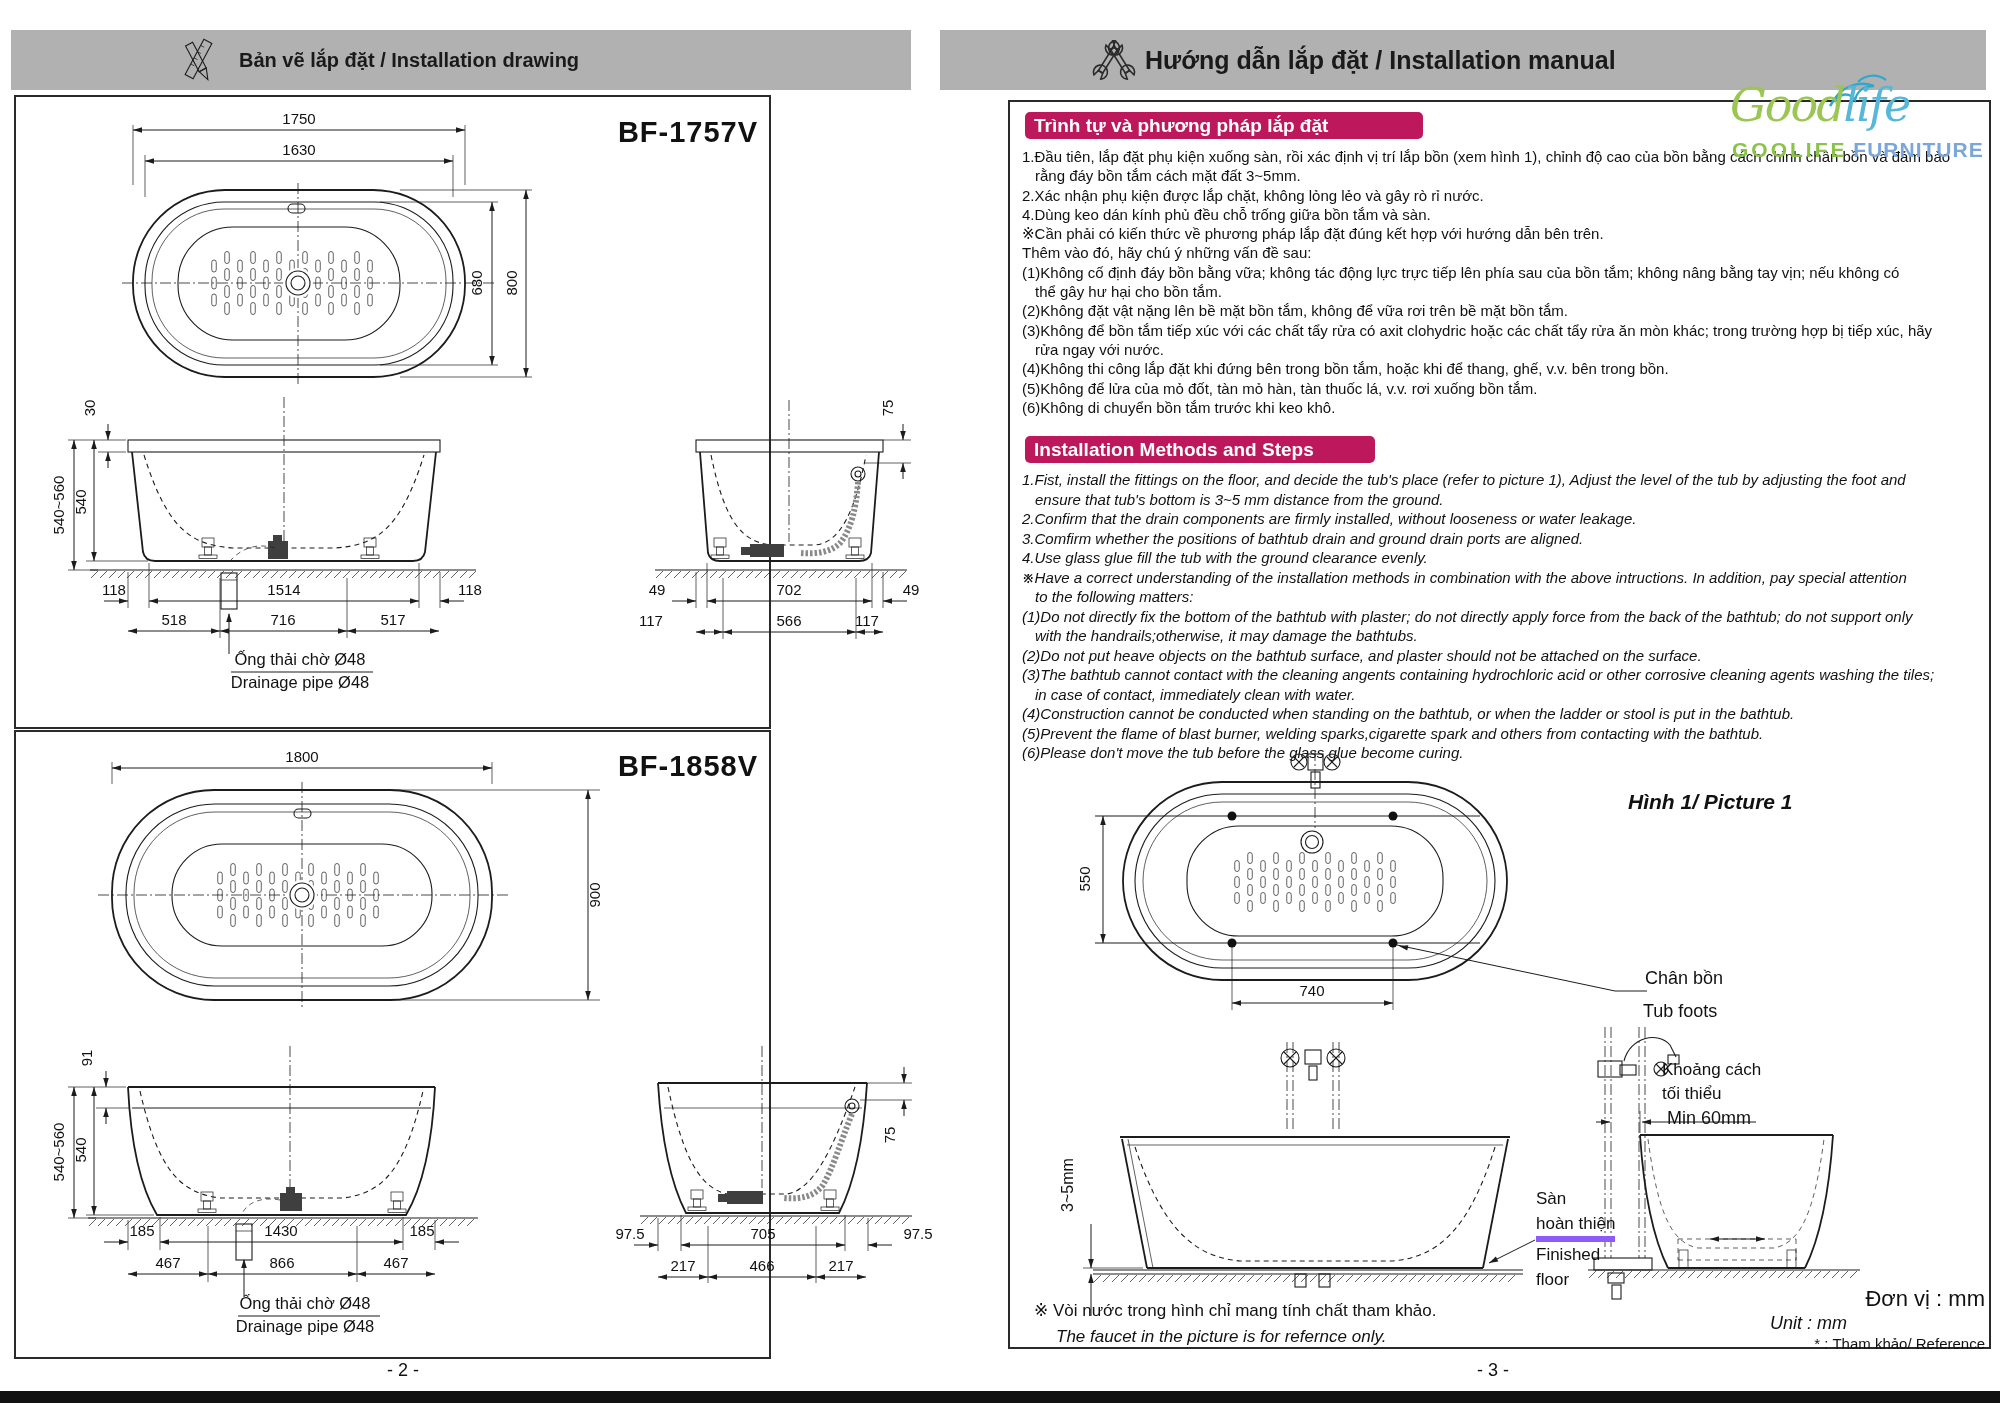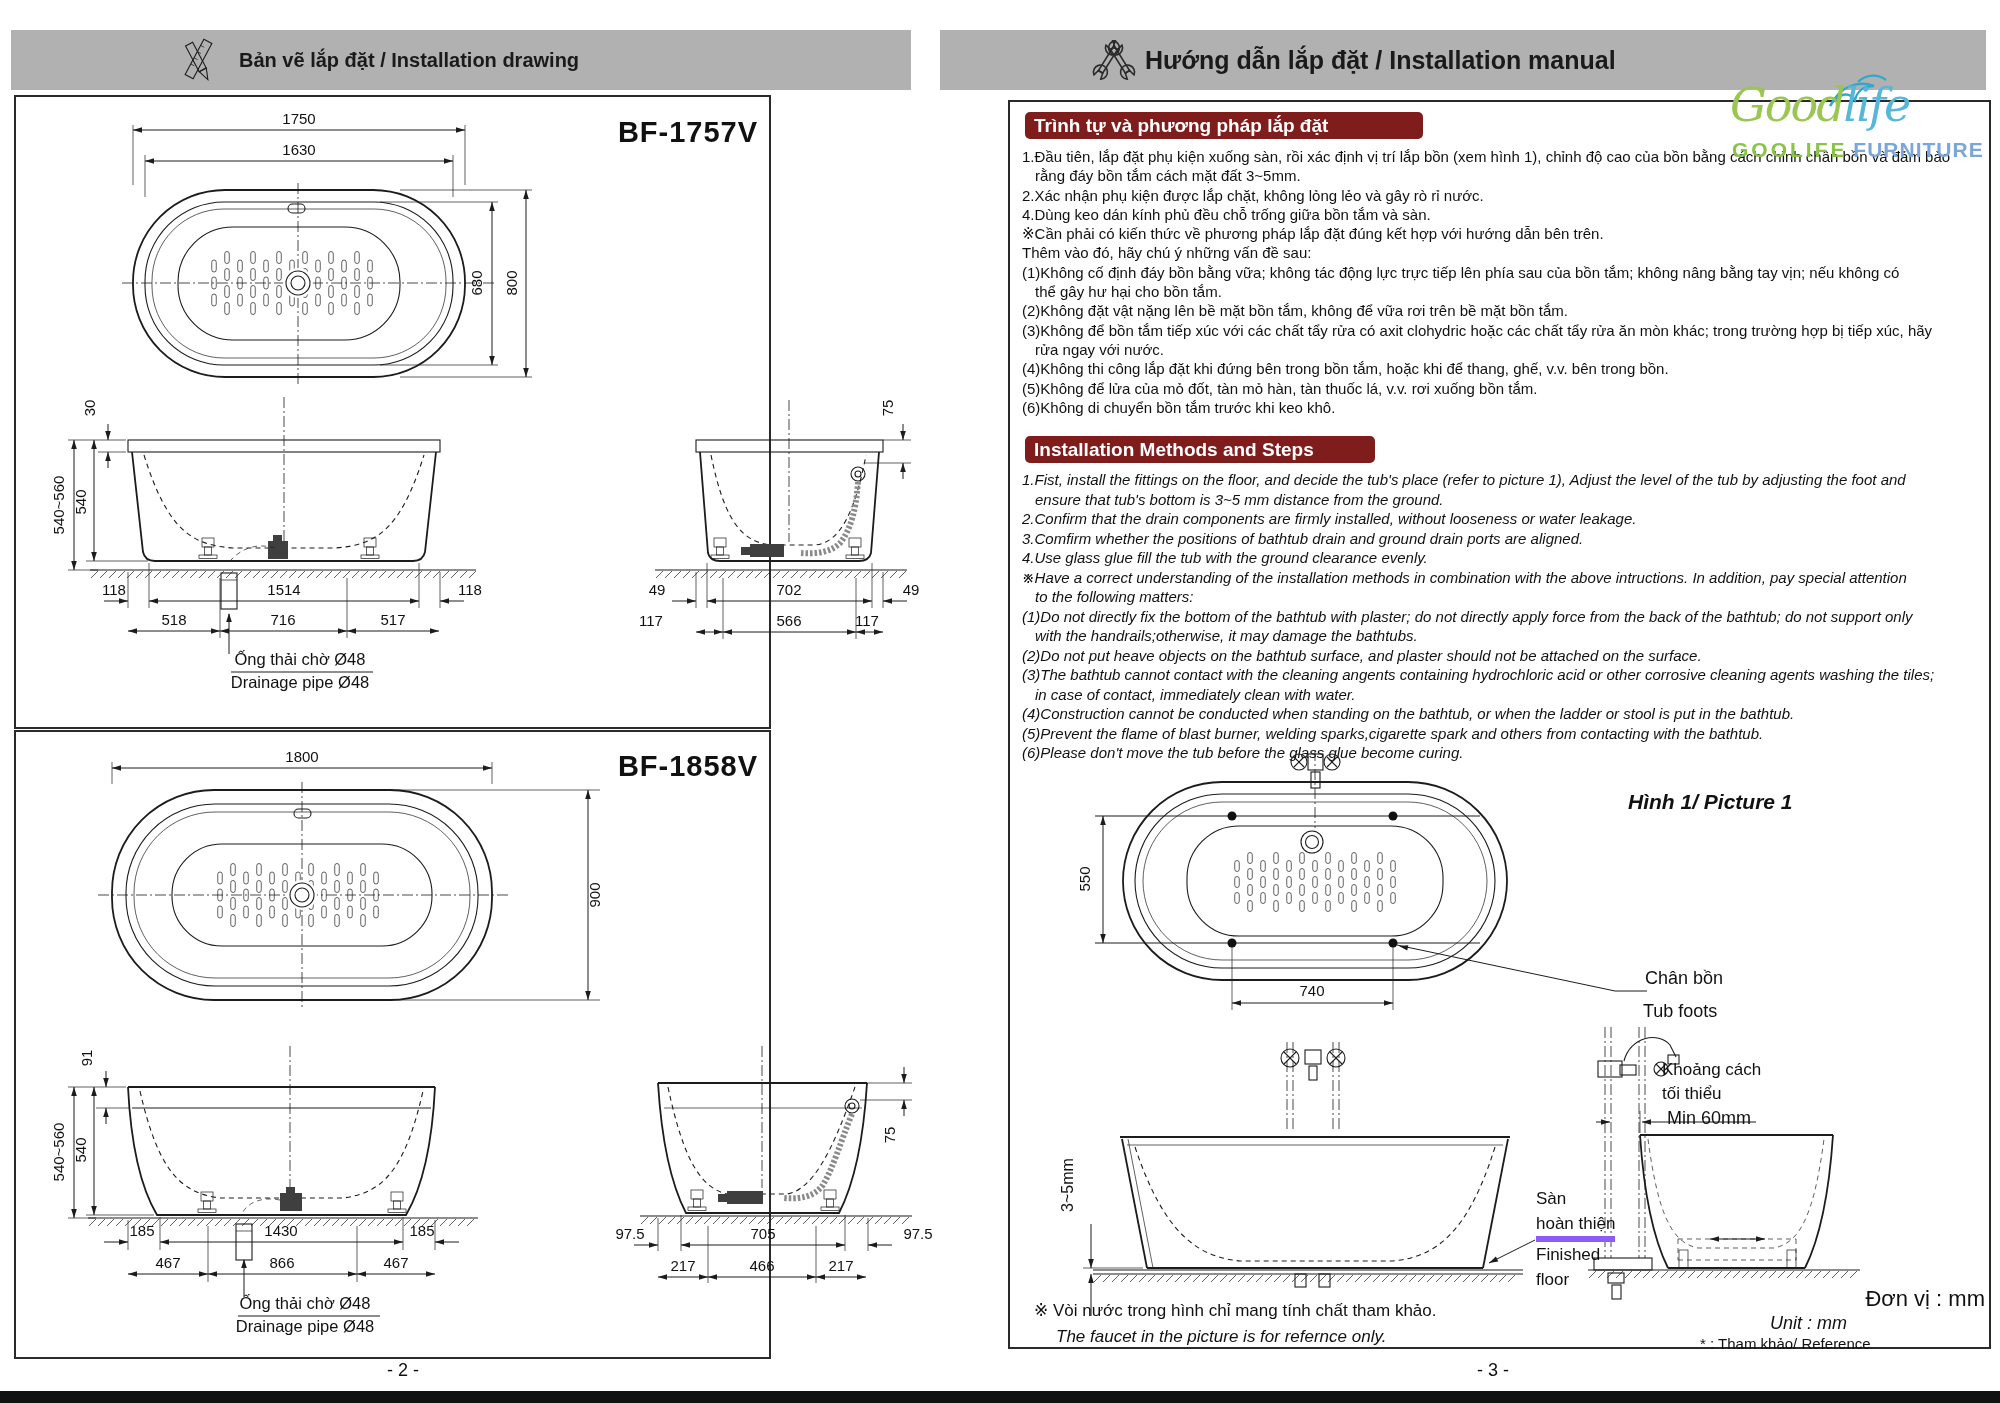--- a/index.html
+++ b/index.html
@@ -2,21 +2,21 @@
 <html><head>
 <meta charset="utf-8">
 <style>
   html,body{margin:0;padding:0}
   body{width:2000px;height:1403px;background:#fff;position:relative;
        font-family:"Liberation Sans","DejaVu Sans",sans-serif;color:#111;overflow:hidden}
   .hdr{position:absolute;top:30px;height:60px;background:#b1b1b1}
   .hdr .t{position:absolute;top:50%;transform:translateY(-50%);font-weight:bold;white-space:nowrap;color:#1a1a1a}
   .box{position:absolute;border:2px solid #2a2a2a;background:#fff}
   .model-title{position:absolute;font-weight:bold;font-size:29px;text-align:center;letter-spacing:1px}
-  .bar{position:absolute;background:#7f1d1d;color:#fff;font-weight:bold;font-size:19px;height:27px;line-height:27px;padding-left:9px;border-radius:5px;white-space:nowrap}
+  .bar{position:absolute;background:#be185d;color:#fff;font-weight:bold;font-size:19px;height:27px;line-height:27px;padding-left:9px;border-radius:5px;white-space:nowrap}
   .txt{position:absolute;left:1022px;width:966px;overflow:hidden}
   .txt .ln{font-size:15px;line-height:19.3px;white-space:nowrap}
   .txt.en .ln{font-style:italic;line-height:19.5px}
   .txt .ind{padding-left:13px}
   .lbl{position:absolute;white-space:nowrap}
   .pgnum{position:absolute;width:90px;text-align:center;font-size:18px}
   .botbar{position:absolute;left:0;top:1391px;width:2000px;height:12px;background:#111}
   
   .logo{position:absolute;left:1726px;top:82px;width:262px;height:88px;z-index:5}
   .logo .script{position:absolute;left:4px;top:-4px;font-family:"DejaVu Serif","Liberation Serif",serif;font-style:italic;font-size:46px;letter-spacing:-2px}
@@ -1059,17 +1059,17 @@
   <div>Sàn</div>
   <div style="border-bottom:6px solid #8b5cf6;display:inline-block">hoàn thiện</div>
   <div>Finished</div>
   <div>floor</div>
 </div>
 
 <div class="lbl" style="left:1034px;top:1300px;font-size:17px">※ Vòi nước trong hình chỉ mang tính chất tham khảo.</div>
 <div class="lbl" style="left:1056px;top:1327px;font-size:17px;font-style:italic">The faucet in the picture is for refernce only.</div>
 <div class="lbl" style="left:1770px;top:1286px;width:215px;text-align:right;font-size:22px">Đơn vị : mm</div>
 <div class="lbl" style="left:1770px;top:1313px;width:215px;font-size:18px;font-style:italic">Unit : mm</div>
-<div class="lbl" style="left:1700px;top:1335px;width:285px;font-size:15px">* : Tham khảo/ Reference</div>
+<div class="lbl" style="left:1700px;top:1335px;width:285px;text-align:right;font-size:15px">* : Tham khảo/ Reference</div>
 
 <div class="pgnum" style="left:1448px;top:1360px">- 3 -</div>
 
 <div class="botbar"></div>
 
 </body></html>

